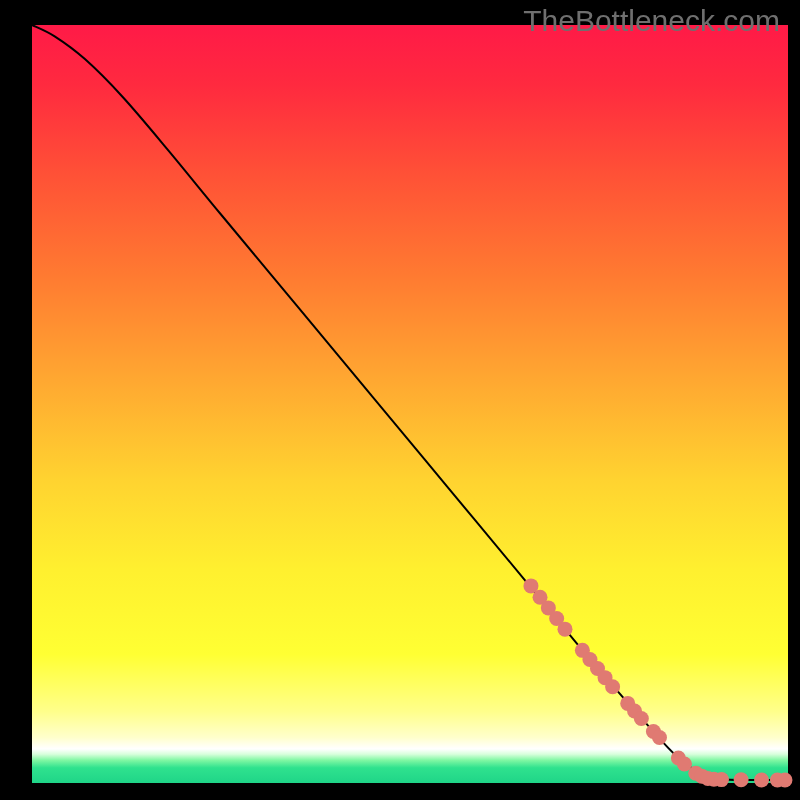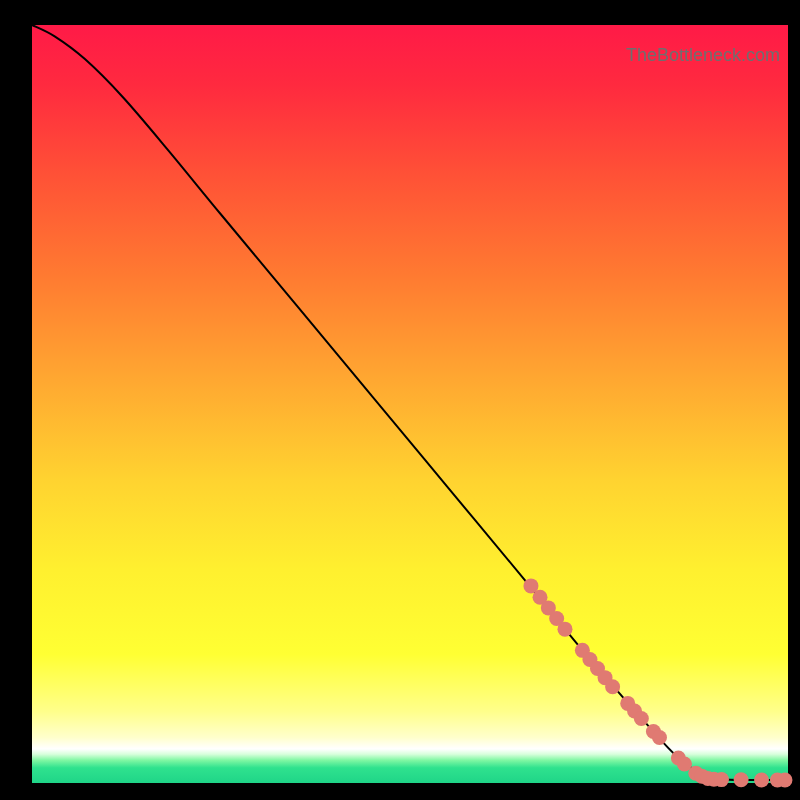--- a/index.html
+++ b/index.html
@@ -9,24 +9,23 @@
     width: 800px;
     height: 800px;
     position: relative;
     font-family: Arial, Helvetica, sans-serif;
   }
   .watermark {
     position: absolute;
     top: 4px;
     right: 20px;
     color: #6f6f6f;
-    font-size: 18px;
+    font-size: 30px;
     font-weight: 500;
     z-index: 10;
-    margin-top: 41px;
   }
   svg.plot {
     position: absolute;
     top: 0;
     left: 0;
   }
 </style>
 </head>
 <body>
 

